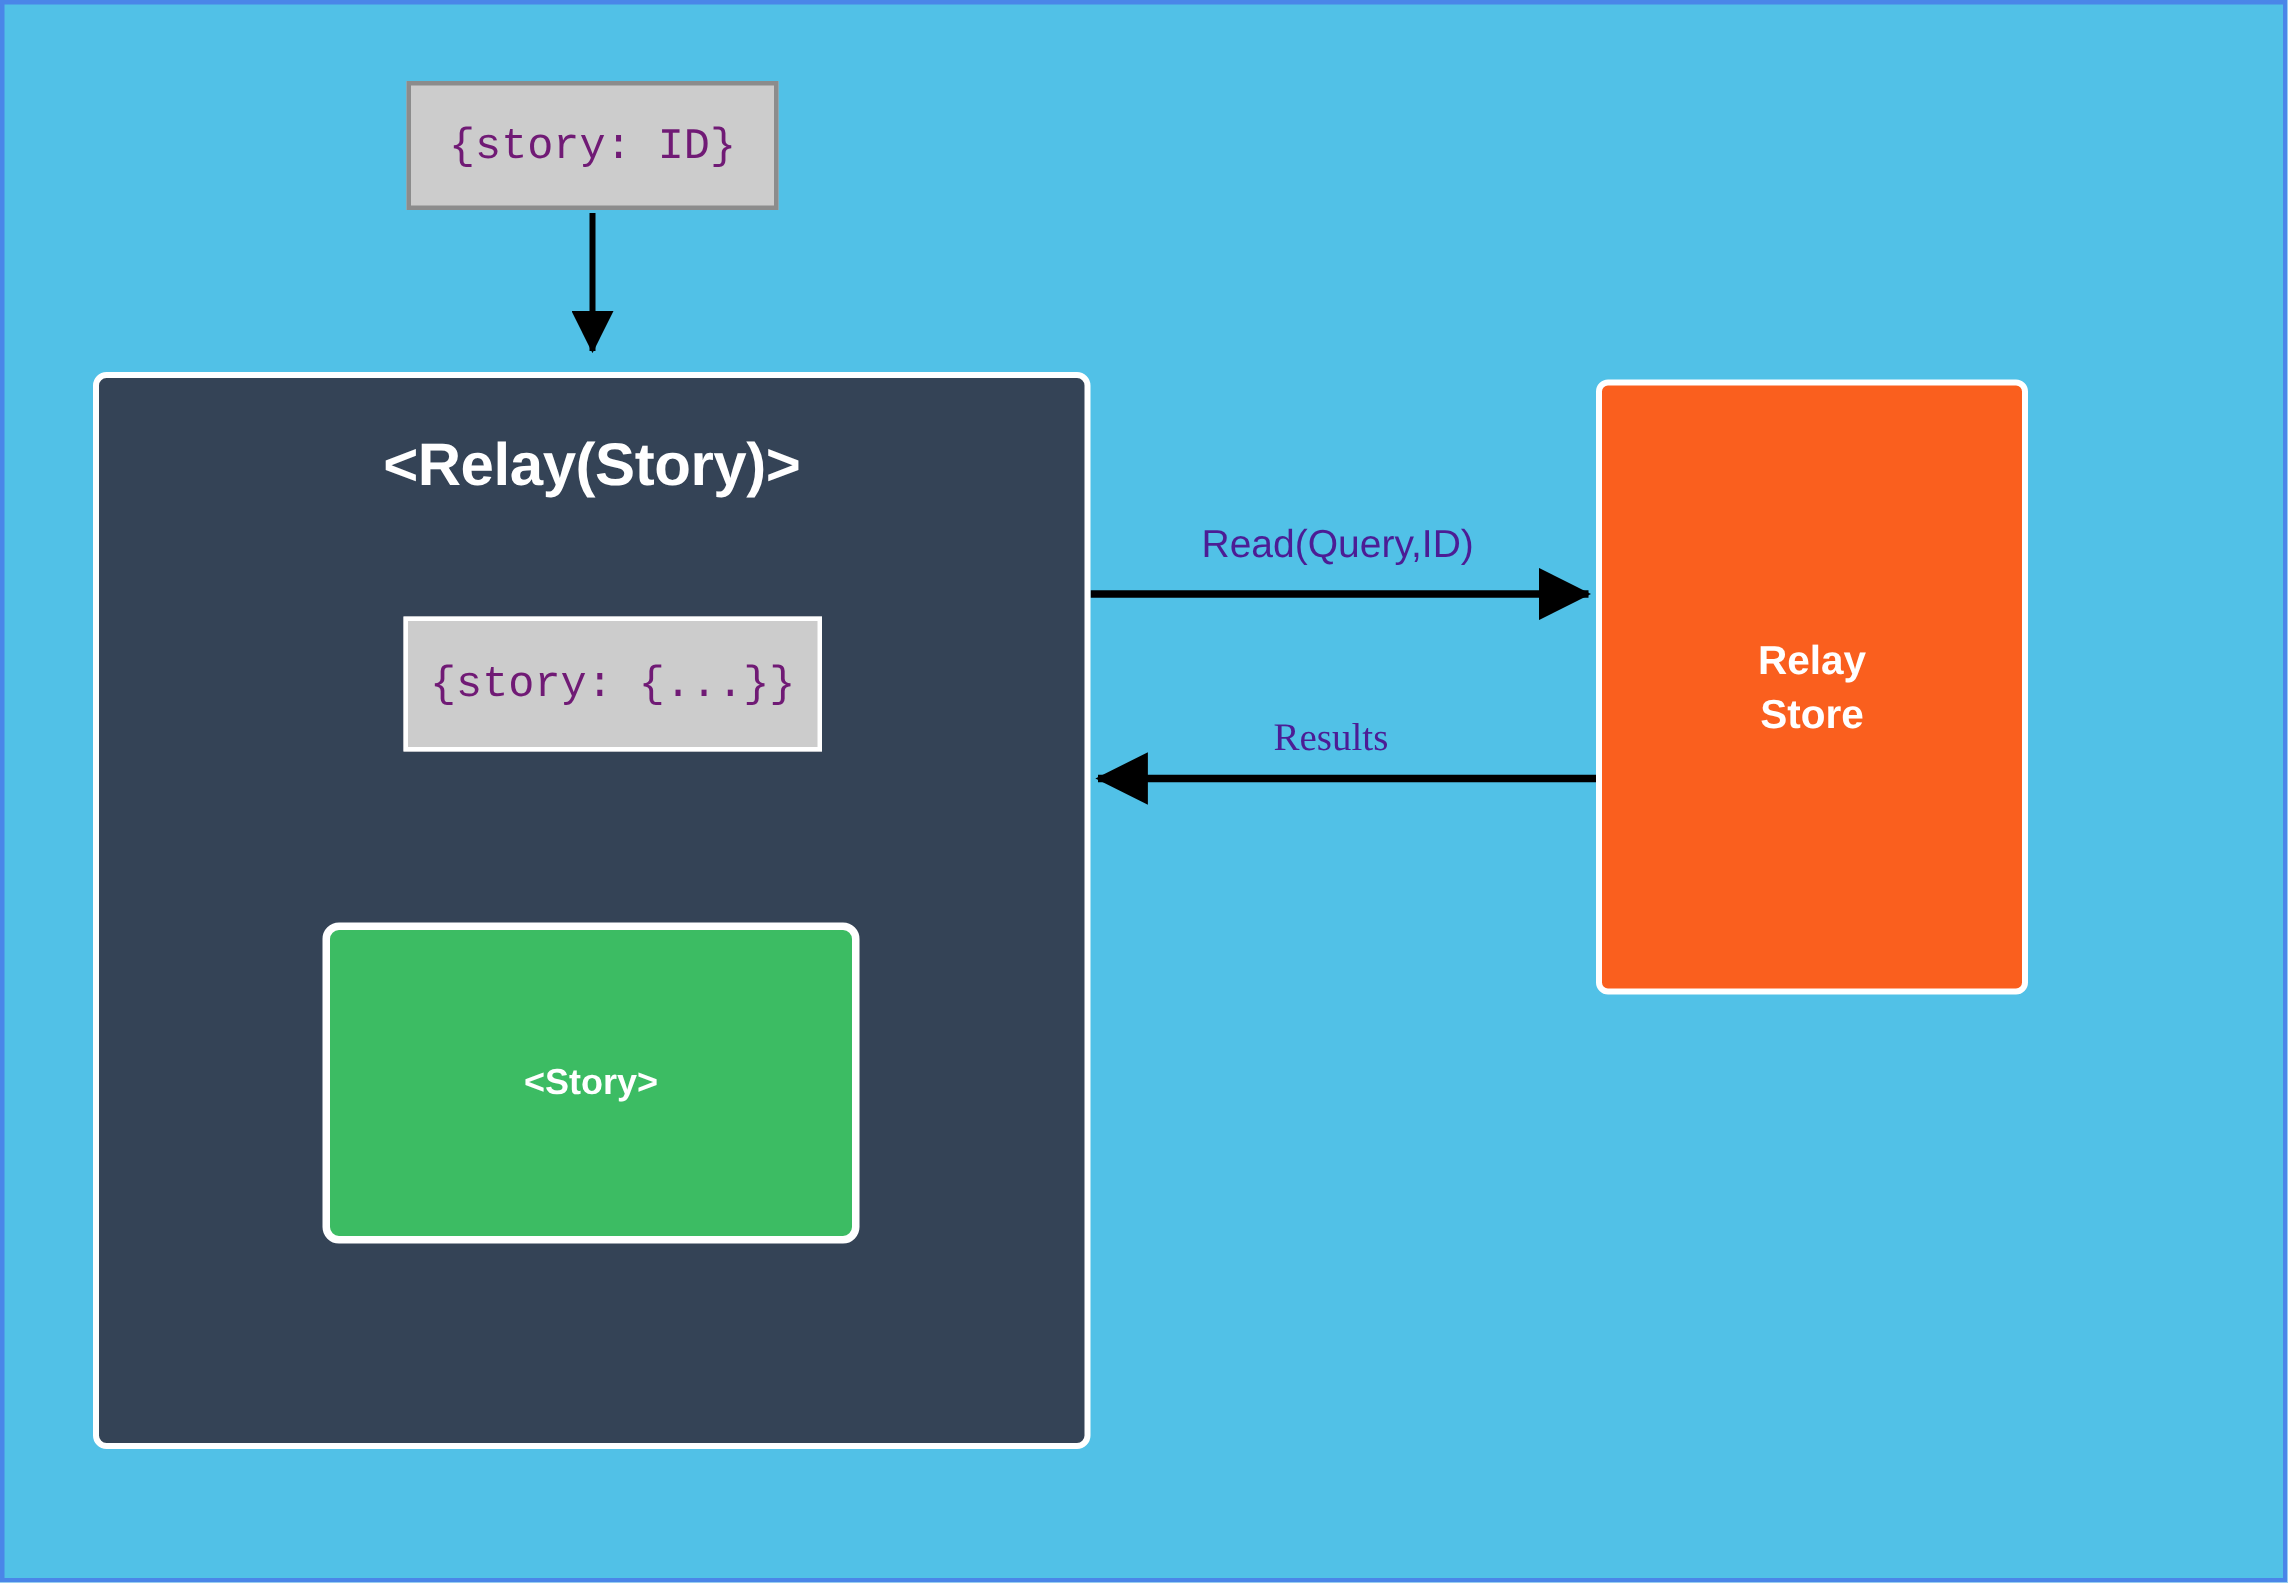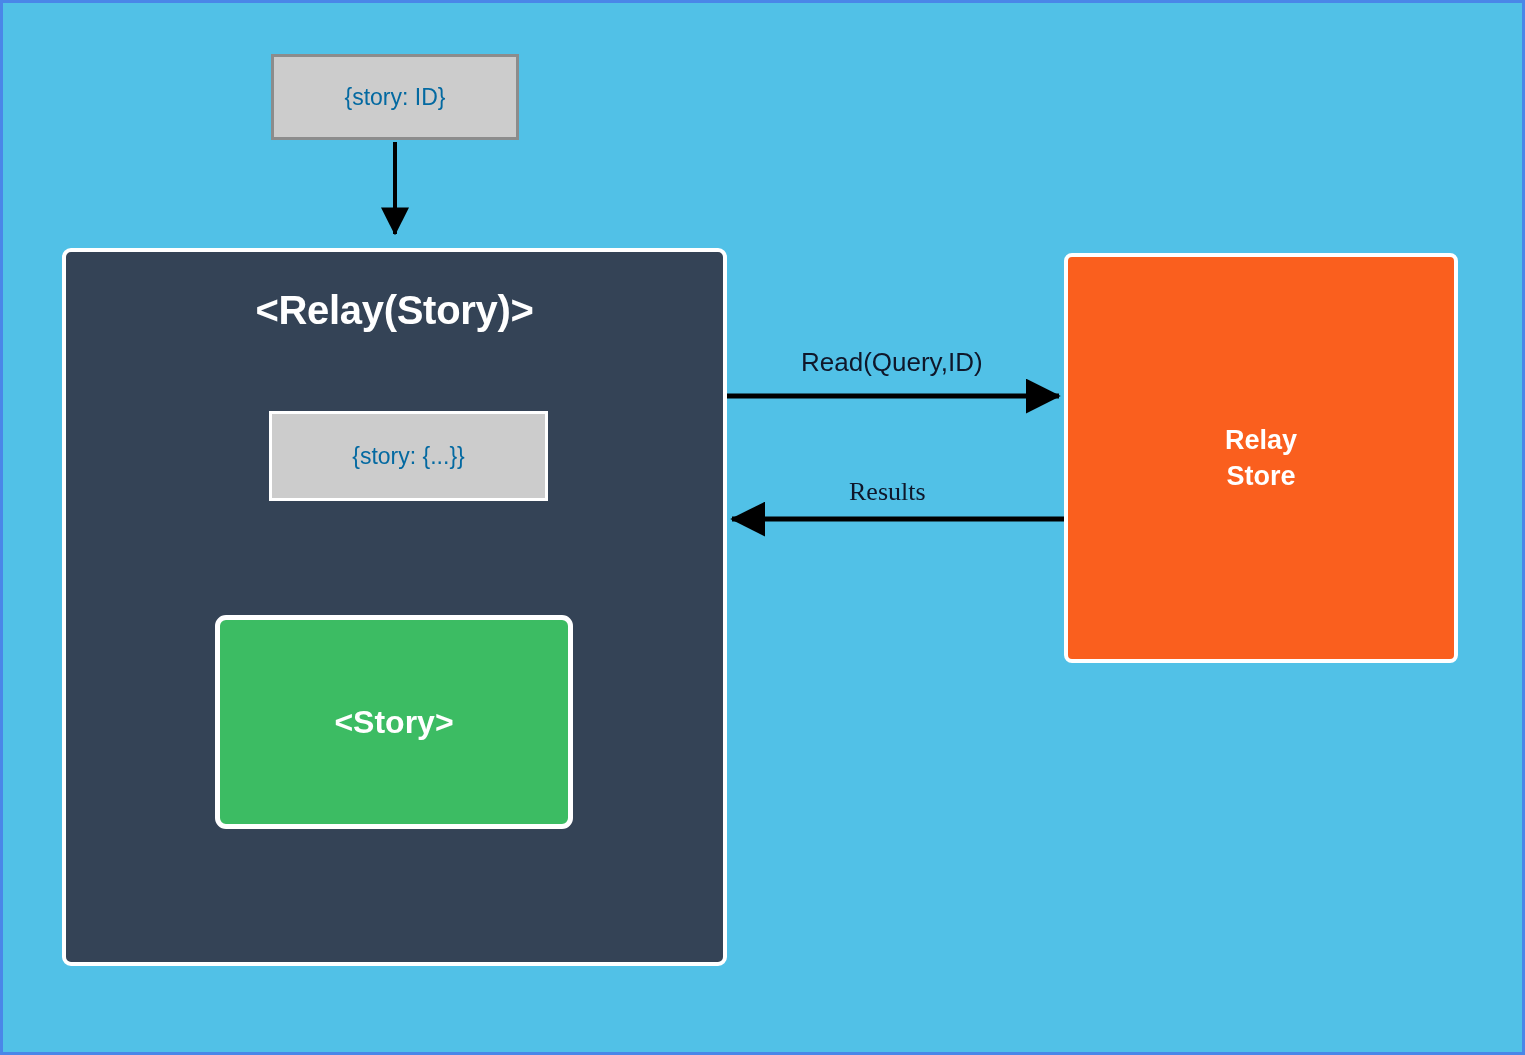--- a/index.html
+++ b/index.html
@@ -23,23 +23,23 @@
     position: absolute;
     box-sizing: border-box;
     display: flex;
     align-items: center;
     justify-content: center;
     text-align: center;
   }
 
   .code-box {
     background: #cccccc;
-    color: #0369a1;
-    font-family: Liberation Sans, sans-serif;
-    font-size: 23px;
+    color: #701a75;
+    font-family: Liberation Mono, monospace;
+    font-size: 29px;
     letter-spacing: 0px;
     white-space: pre;
   }
 
   #top-code-box {
     left: 268px;
     top: 51px;
     width: 248px;
     height: 86px;
     border: 3px solid #8c8c8c;
@@ -79,46 +79,46 @@
 
   #story-box {
     left: 212px;
     top: 612px;
     width: 358px;
     height: 214px;
     background: #3cbc63;
     border: 5px solid #ffffff;
     border-radius: 11px;
     color: #ffffff;
-    font-size: 32px;
+    font-size: 24px;
     font-weight: bold;
   }
 
   #relay-store-box {
     left: 1061px;
     top: 250px;
-    width: 394px;
+    width: 288px;
     height: 410px;
     background: #fa5f1e;
     border: 4px solid #ffffff;
     border-radius: 8px;
     color: #ffffff;
     font-size: 27px;
     font-weight: bold;
     line-height: 1.35;
     white-space: pre-line;
   }
 
   
   .connector { position: absolute; }
 
   
   .edge-label {
     position: absolute;
-    color: #0f172a;
+    color: #4c1d95;
     font-size: 26px;
     white-space: nowrap;
   }
   #label-read  { left: 798px; top: 344px; }
   #label-results { left: 846px; top: 474px; font-family: Liberation Serif, serif; }
 </style>
 </head>
 <body>
 
 <div id="canvas">

